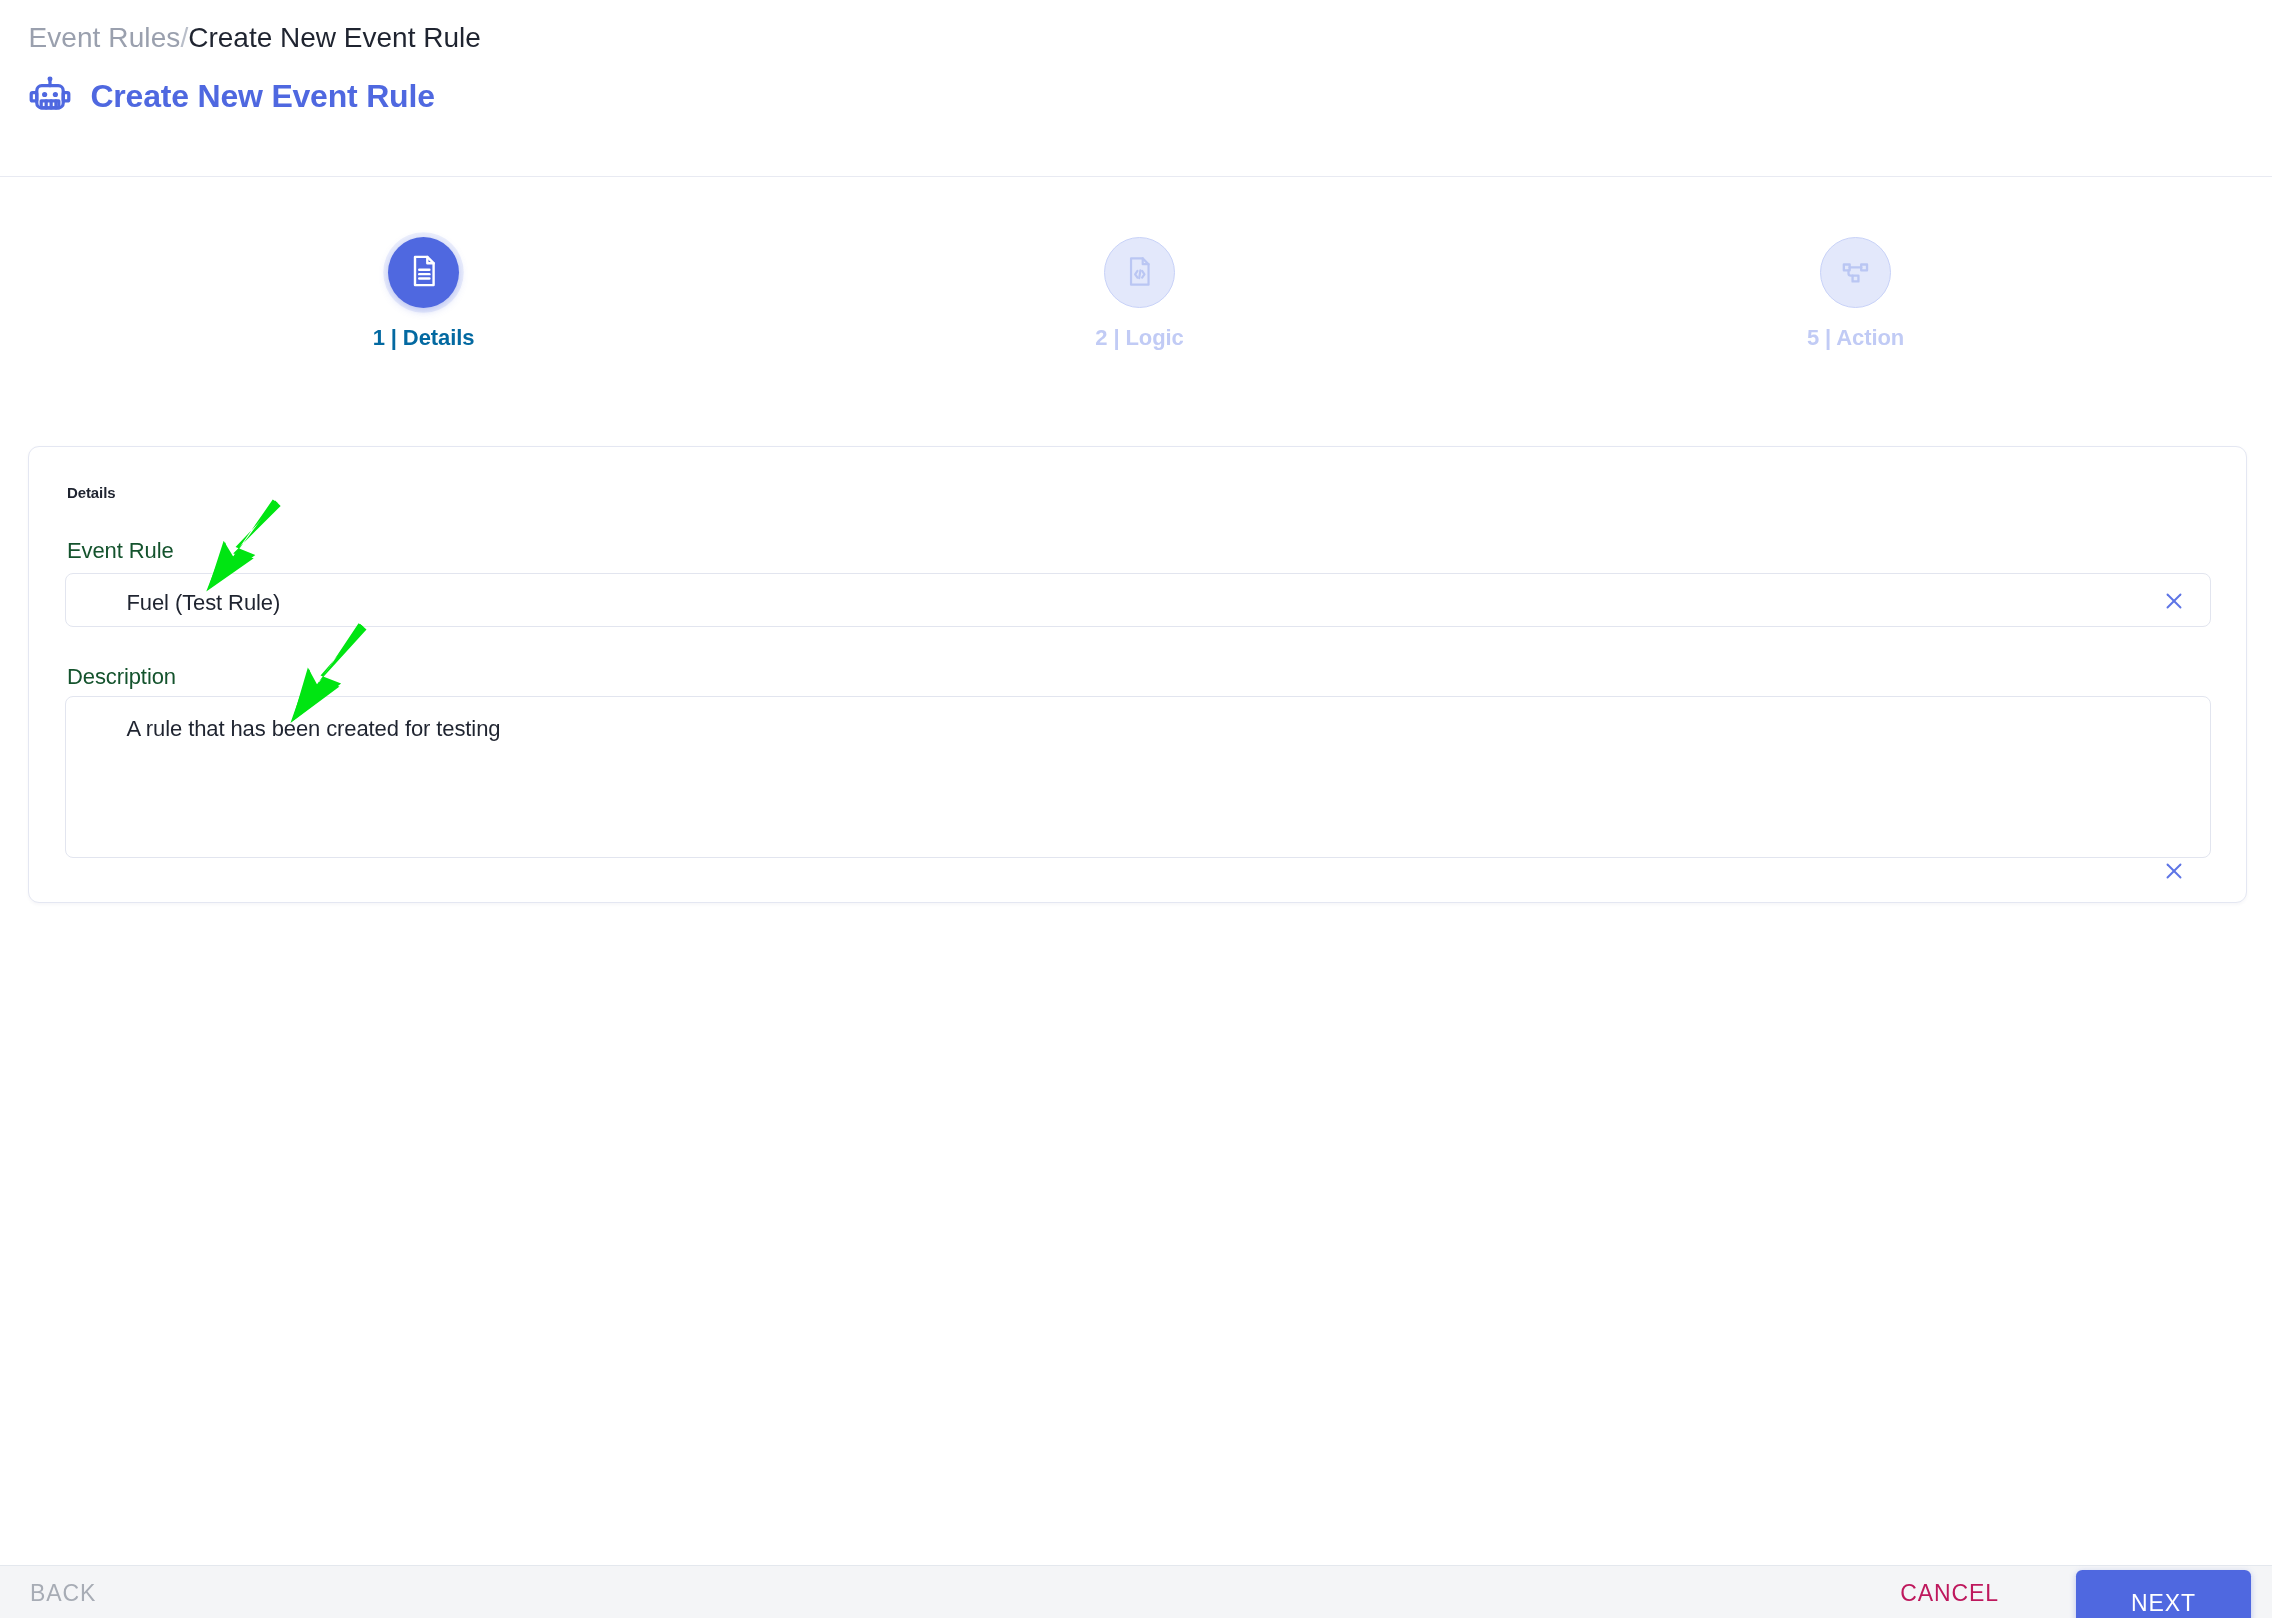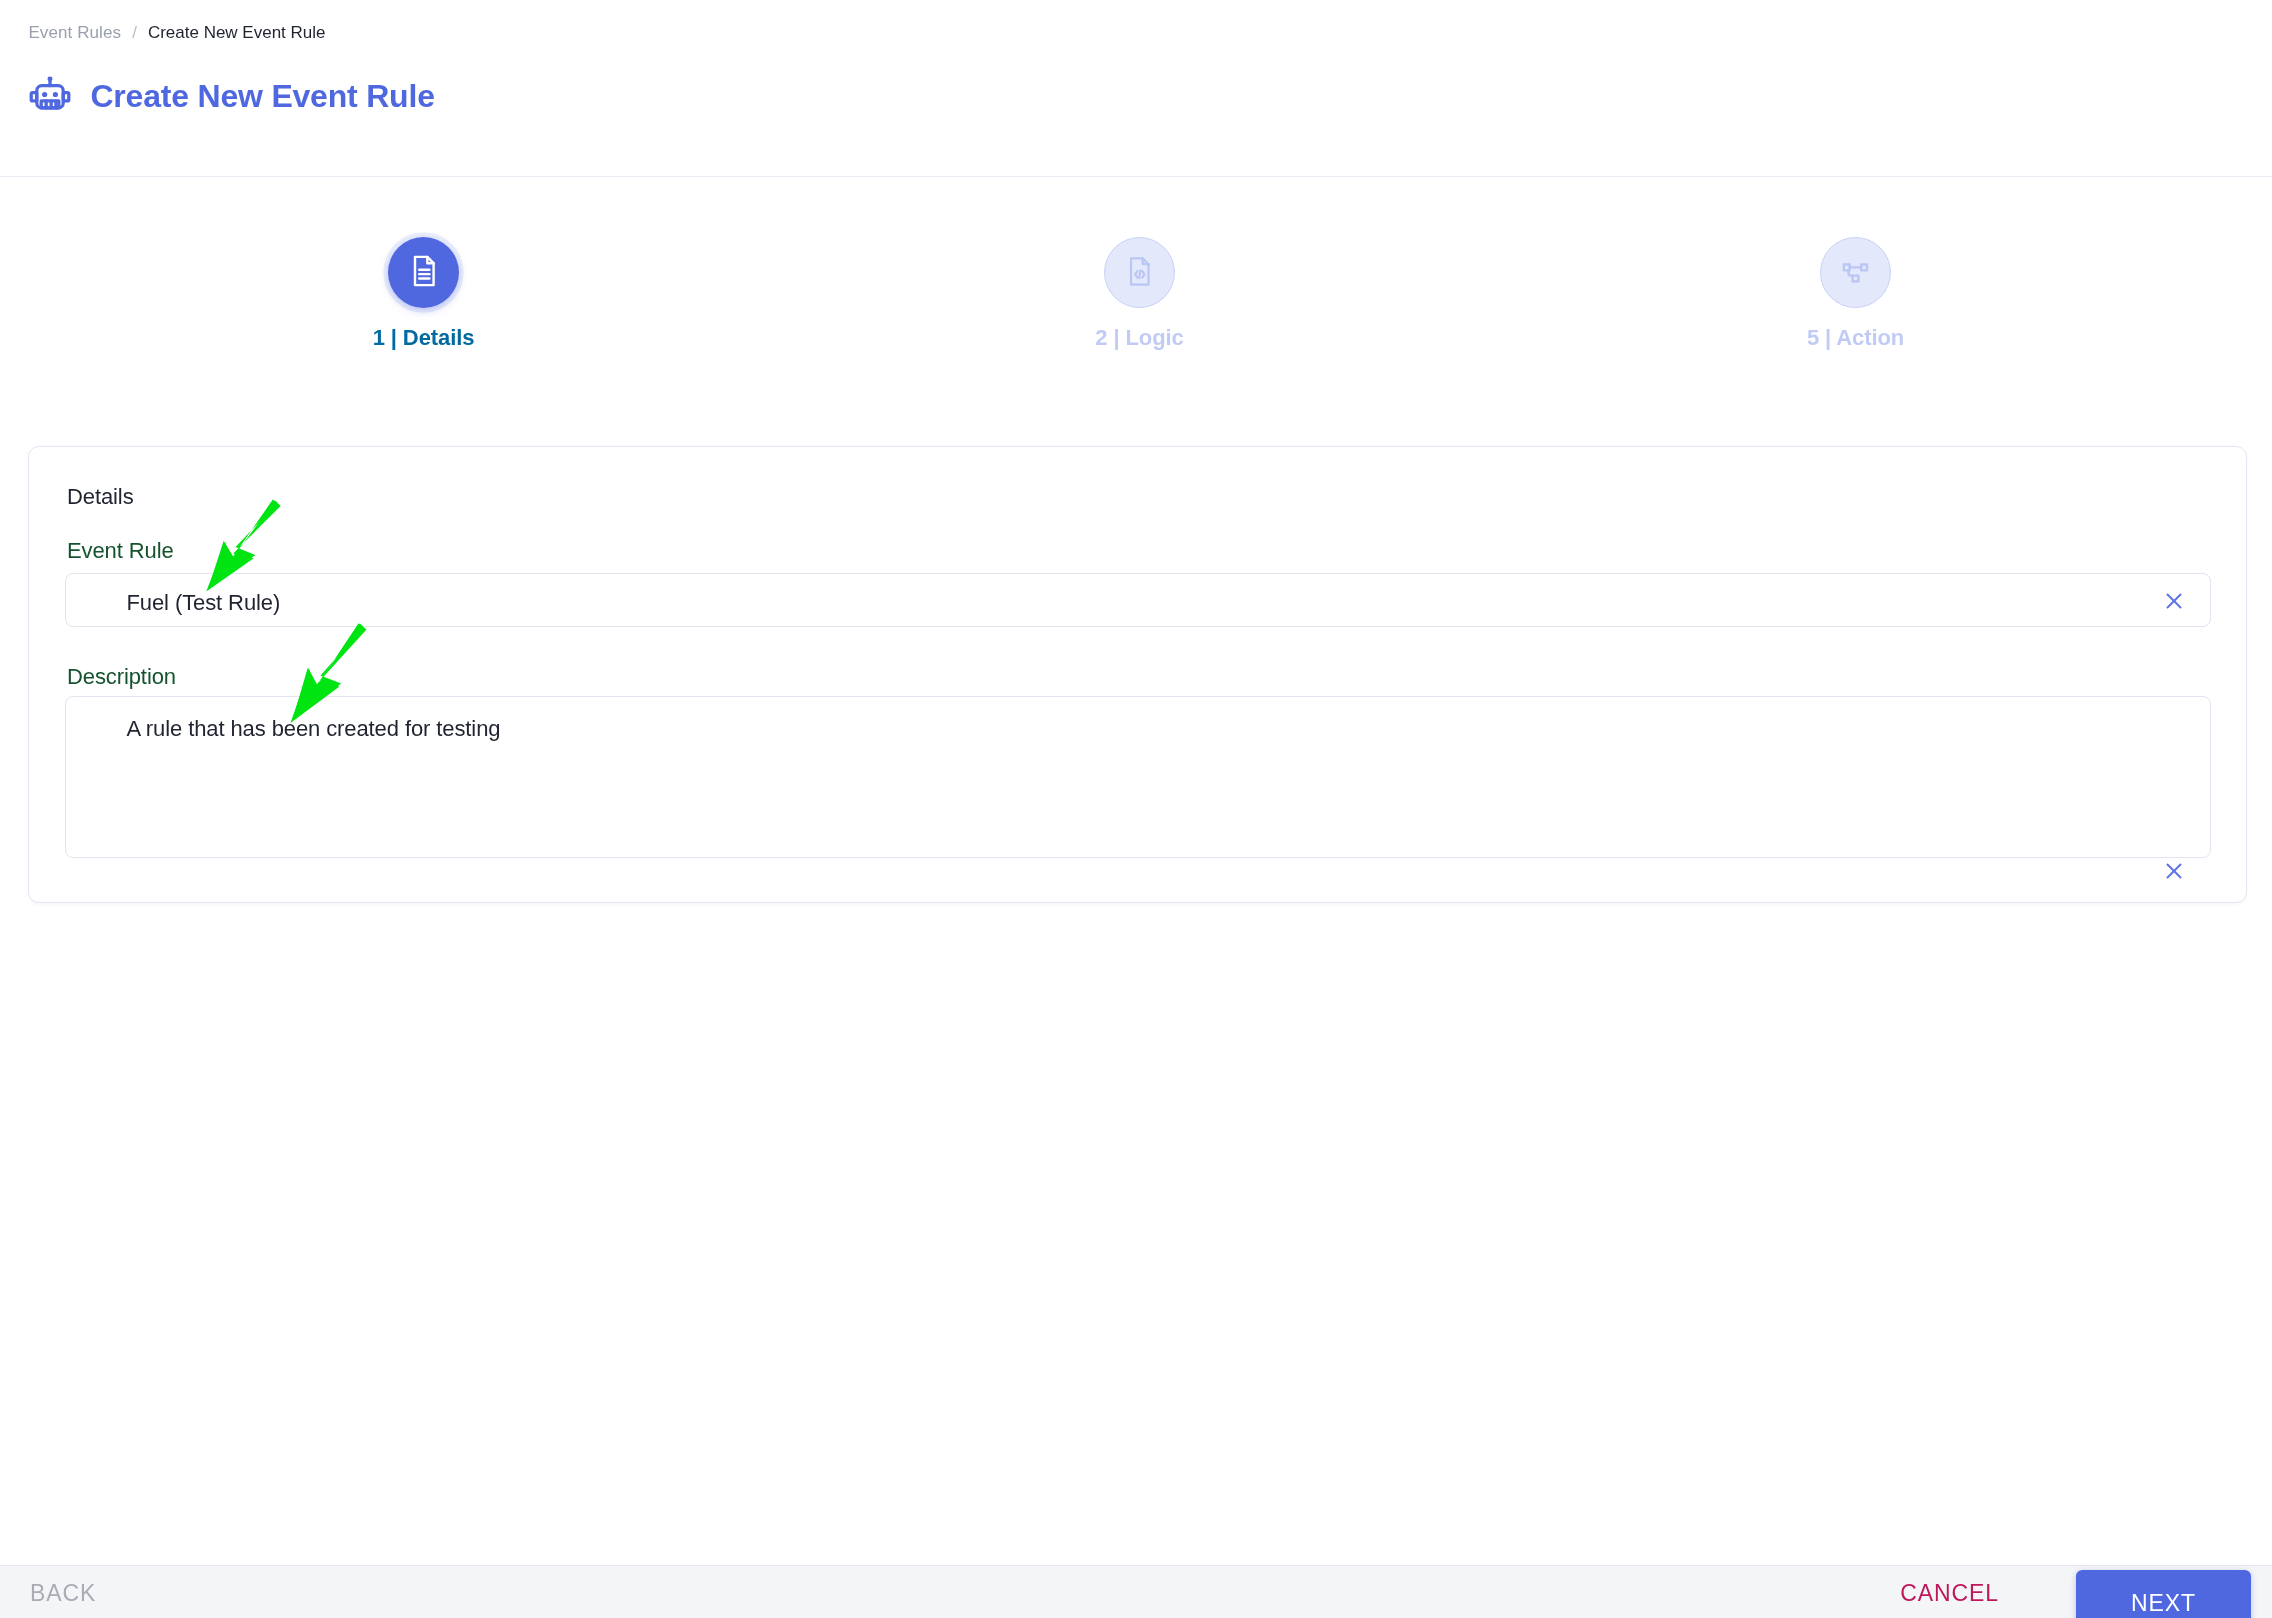--- a/index.html
+++ b/index.html
@@ -28,22 +28,21 @@
     background: #ffffff;
     border-bottom: 1.6px solid #e8eaf2;
   }
 
   .breadcrumb {
     position: absolute;
     top: 24px;
     left: 28.4px;
     display: flex;
     align-items: center;
-    gap: 11px;
-    font-size: 17px;
+    font-size: 28px;
     line-height: 1;
     text-align: right;
   }
   .crumb-link {
     color: #9aa0ae;
     font-weight: 400;
     letter-spacing: 0.1px;
   }
   .crumb-sep {
     color: #b9bec9;
@@ -134,22 +133,22 @@
     background: #ffffff;
     border: 1.6px solid #e4e7f2;
     border-radius: 11px;
     box-shadow: 0 1.6px 3.2px rgba(30,40,80,0.035);
   }
 
   .card-heading {
     position: absolute;
     top: 37px;
     left: 38px;
-    font-size: 22px;
-    font-weight: normal;
+    font-size: 15px;
+    font-weight: bold;
     color: #1f2430;
     letter-spacing: -0.1px;
   }
 
   .field-label {
     position: absolute;
     font-size: 22px;
     color: #14532d;
     font-weight: 400;
     letter-spacing: -0.1px;

